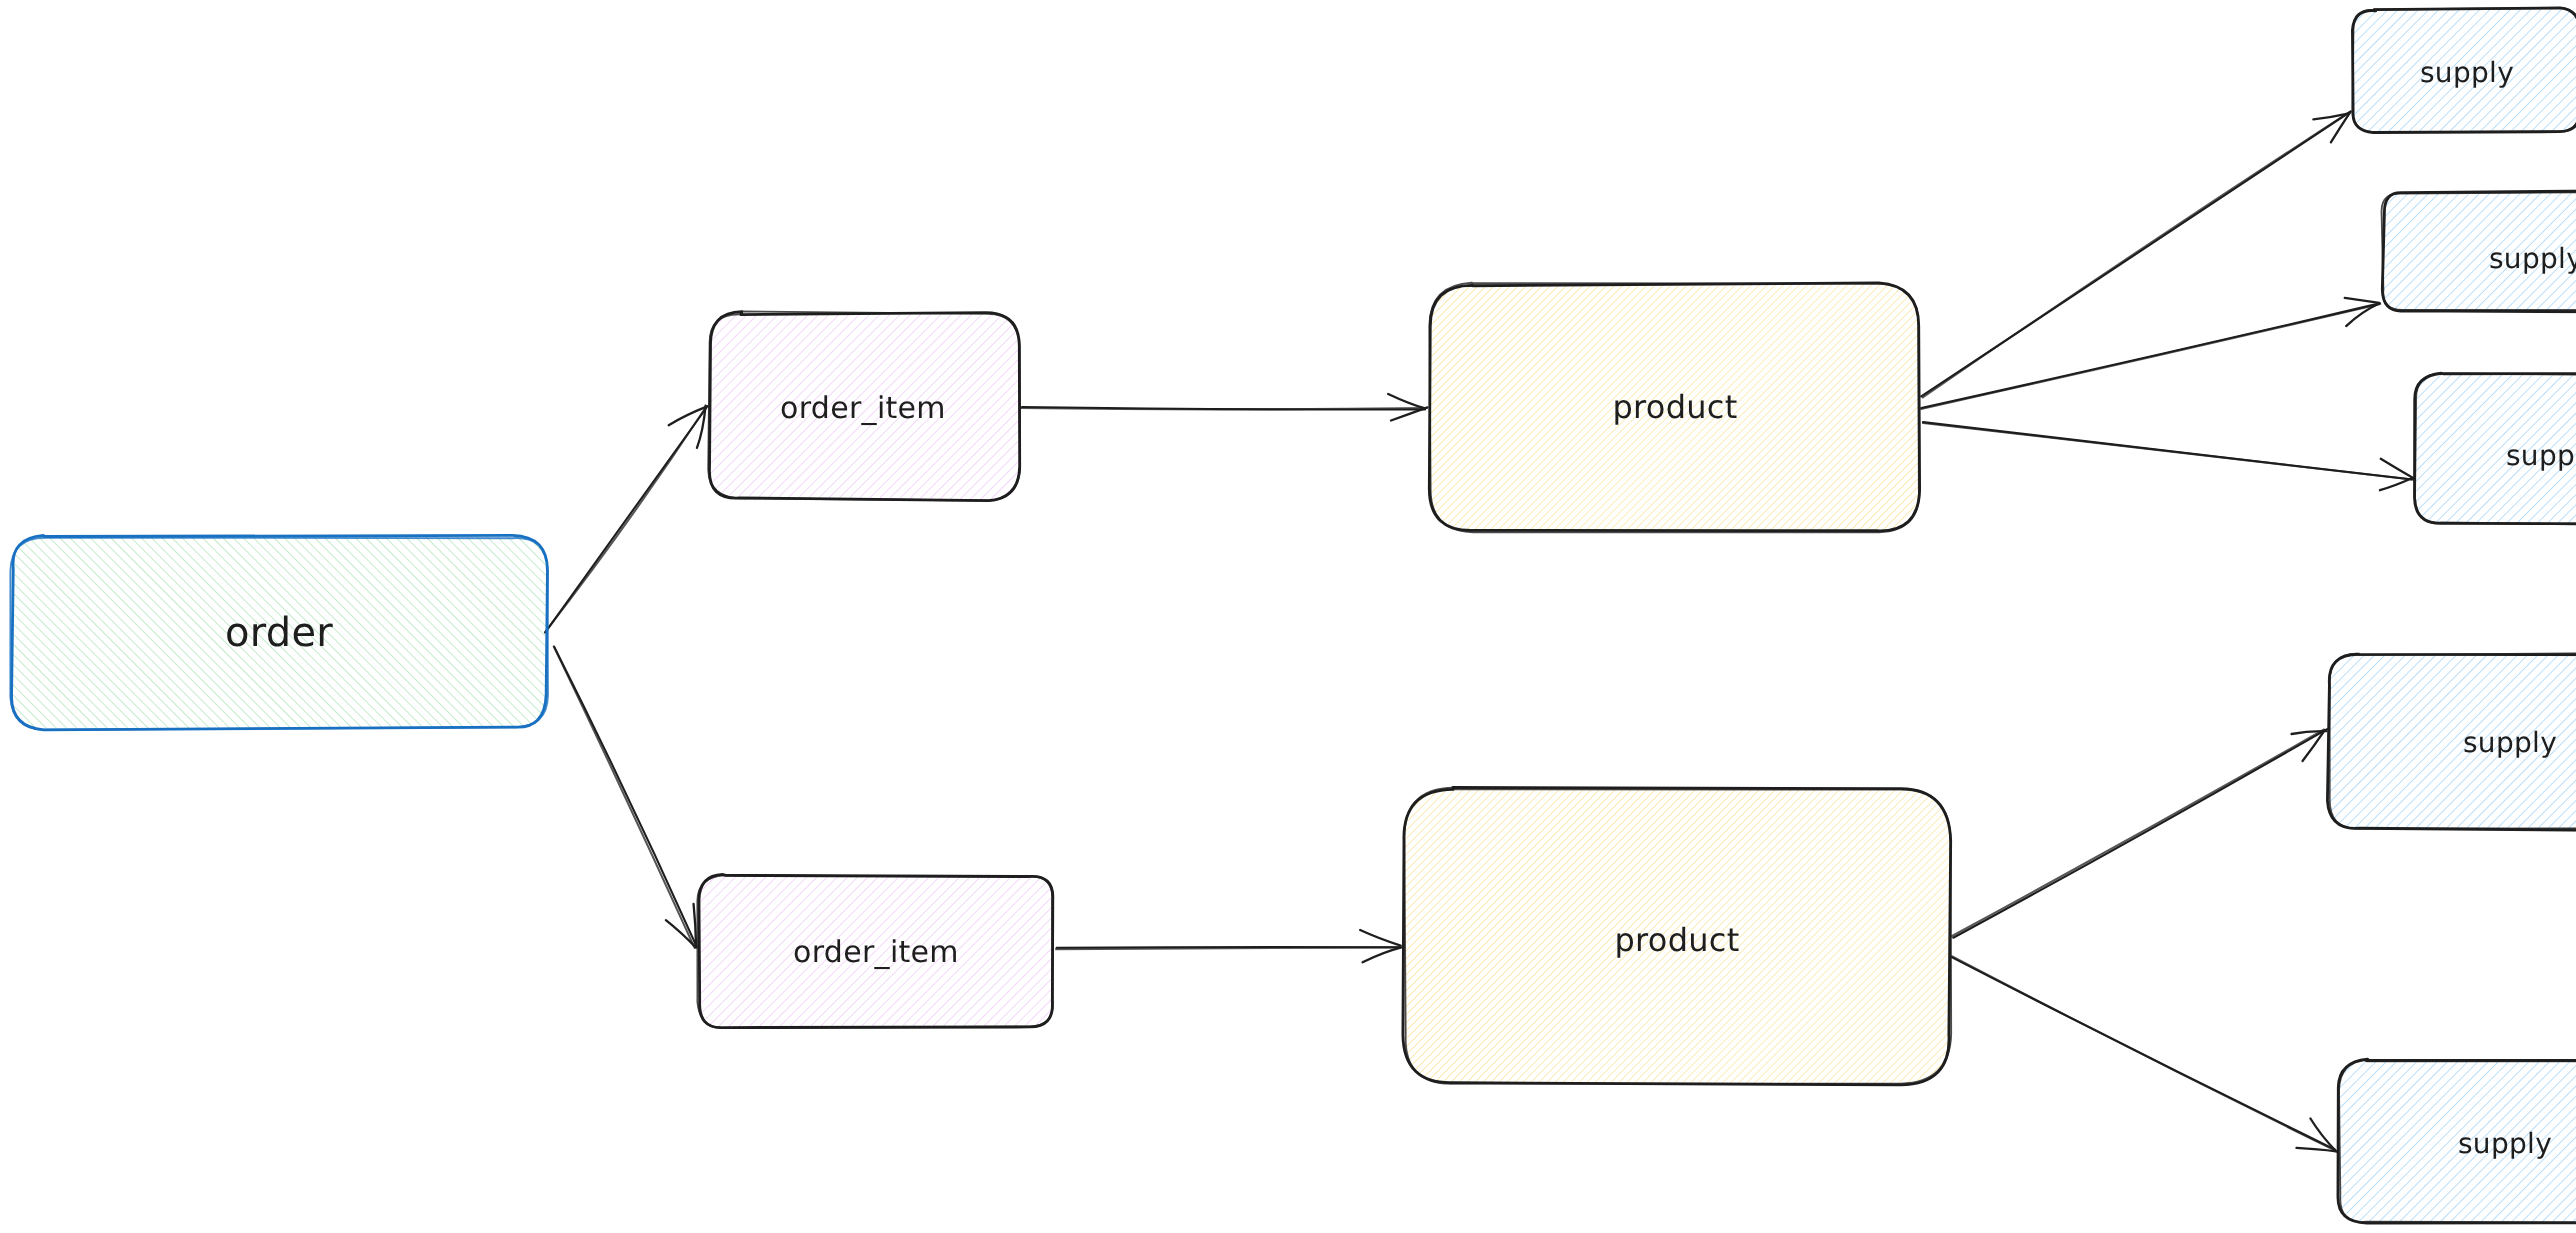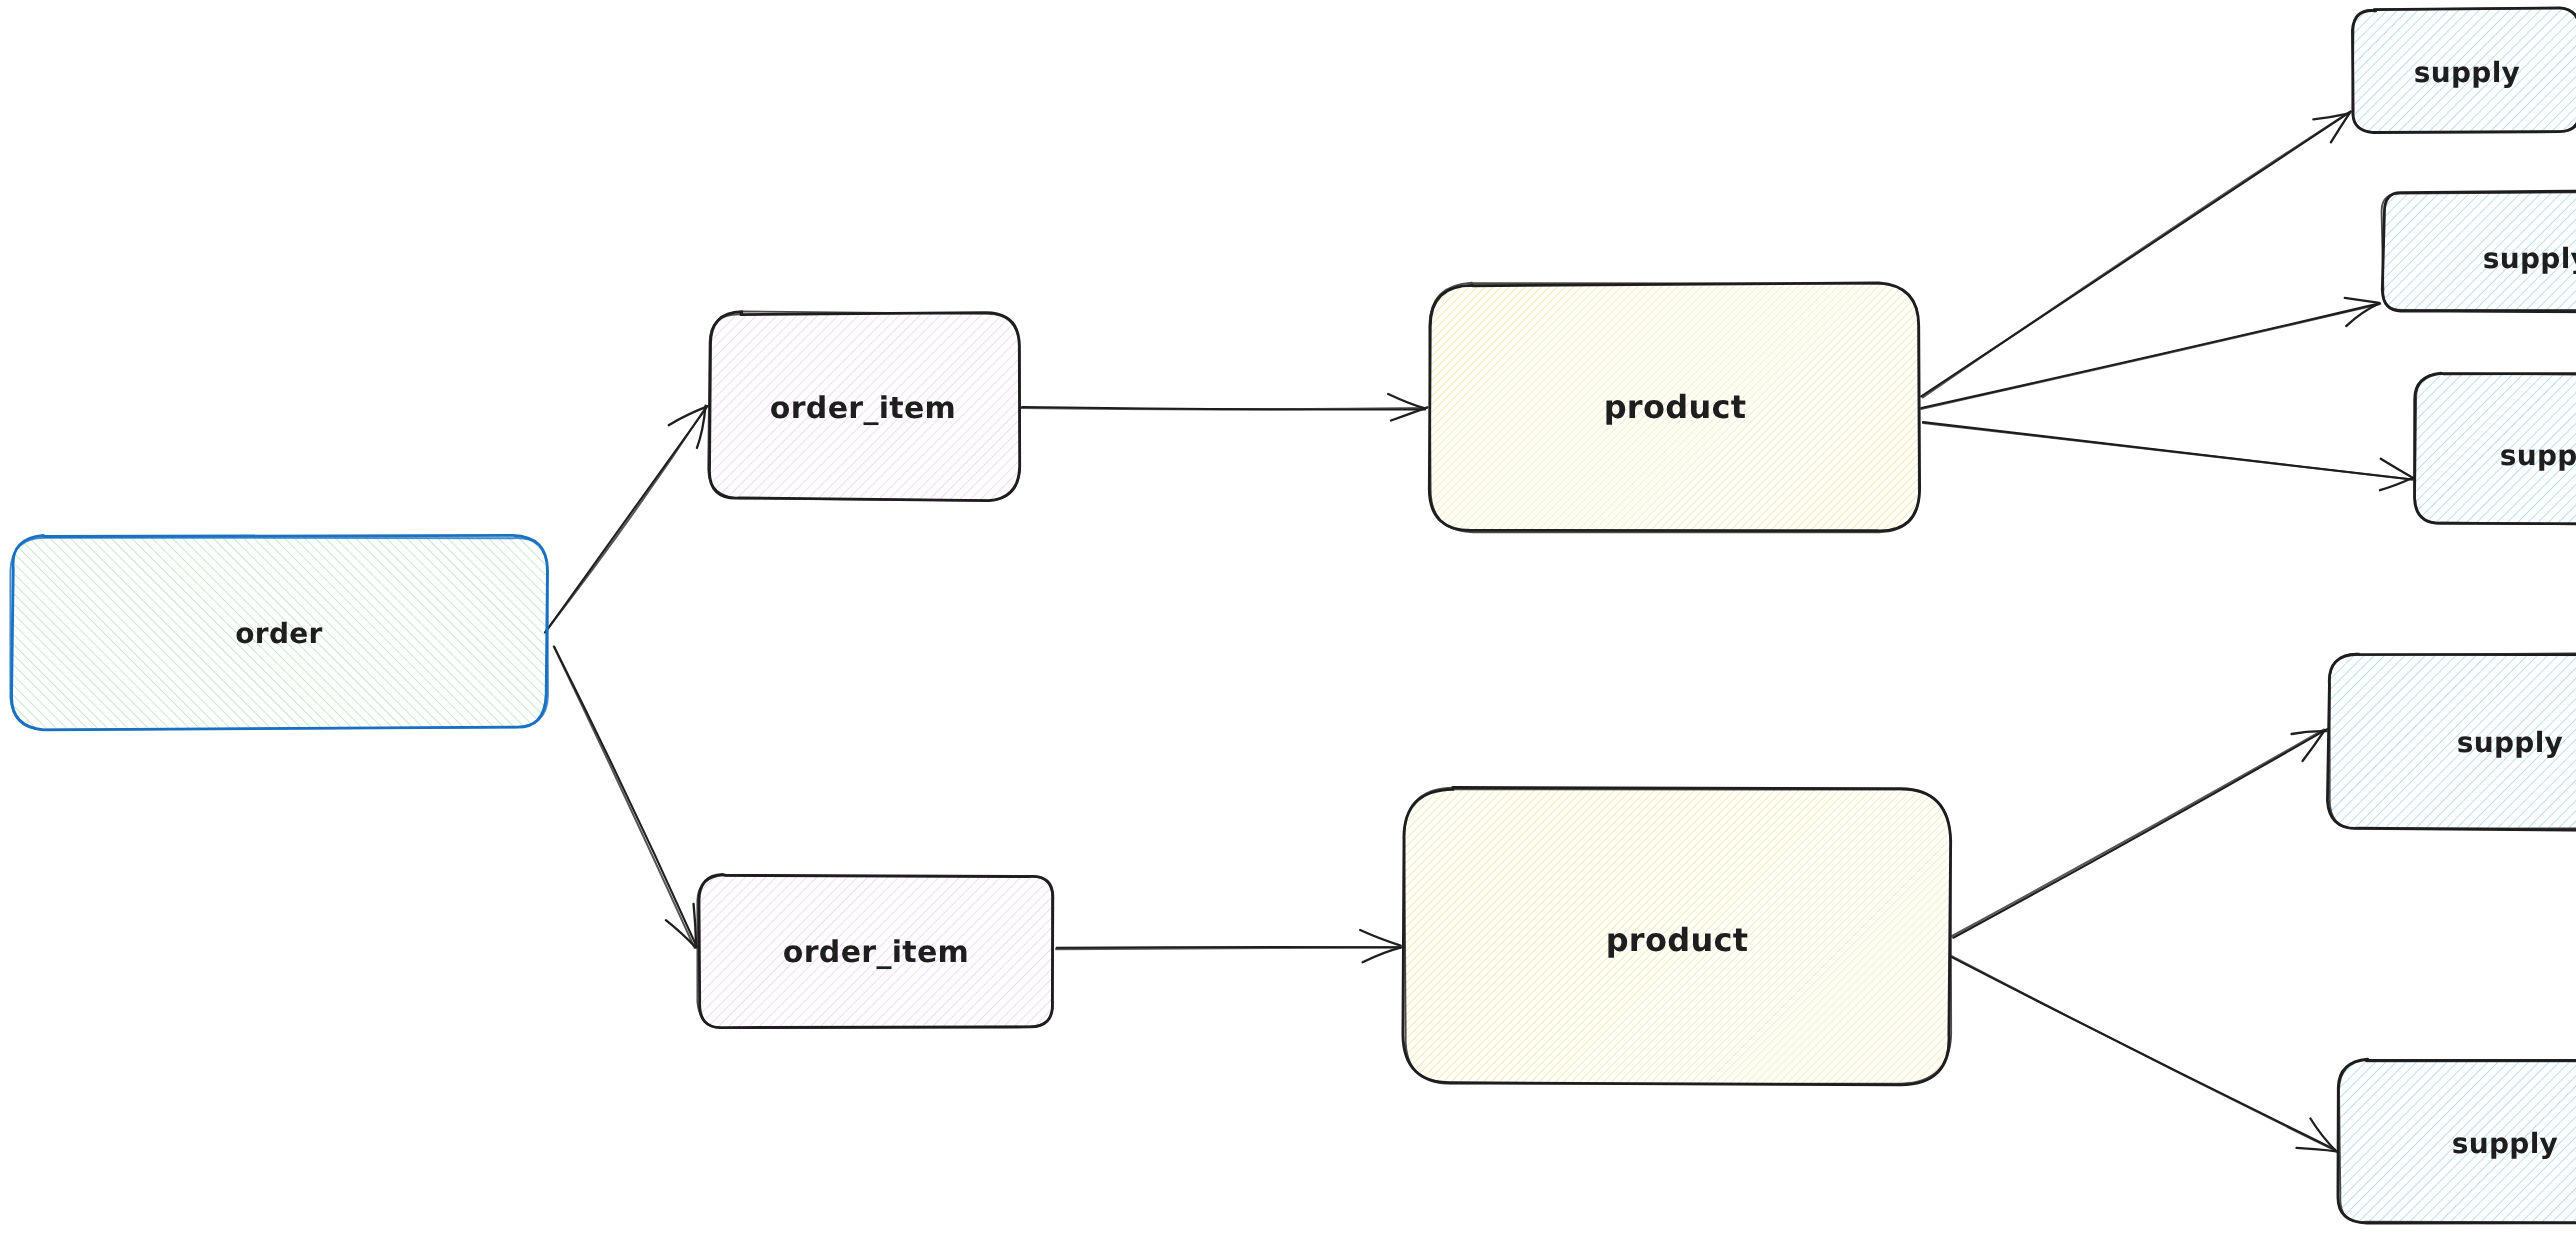--- a/index.html
+++ b/index.html
@@ -18,21 +18,21 @@
     position: absolute;
     top: 0;
     left: 0;
     width: 2700px;
     height: 1233px;
   }
   .node-label {
     position: absolute;
     transform: translate(-50%, -50%);
     font-family: "DejaVu Sans", sans-serif;
-    font-weight: 700;
+    font-weight: 400;
     color: #1e1e1e;
     white-space: nowrap;
     letter-spacing: 0.3px;
     text-rendering: geometricPrecision;
   }
 </style>
 </head>
 <body>
 
 <svg id="canvas" viewBox="0 0 5240 2394" xmlns="http://www.w3.org/2000/svg">
@@ -154,21 +154,21 @@
       </g>
       <g>
         <path d="M 4592.822578716871 2059.875409603992 L 5133.1111247079725 2061.2132506385506 Q 5186.995563032104 2058.231481552232 5184.705145002205 2115.5430911082744 L 5185.602666856071 2323.442467882108 Q 5186.027654649237 2373.472387314063 5131.820123029859 2375.7569460881673 L 4592.069109249357 2375.218917490085 Q 4538.565825462605 2376.70283043557 4539.398518086131 2323.185125066589 L 4541.04344988011 2114.0807374012334 Q 4540.052303792002 2058.7907357219565 4595.088605334023 2060.313655854349 Z" fill="url(#hatch-lightblue)" stroke="none"></path>
         <path d="M 4593.156601335018 2059.0850139629492 L 5128.925349808147 2058.9481290947406 Q 5184.067539359288 2060.343982269123 5186.26327109554 2114.0500304717107 L 5181.893032980101 2321.929427875895 Q 5186.534404280099 2372.34722433125 5128.635430634295 2374.333065868697 L 4594.0415841835975 2374.601282025781 Q 4537.051742458554 2372.7958752756917 4538.230125499531 2322.407802953365 L 4538.905205584646 2111.281290293267 Q 4539.958996452465 2061.6702209496266 4595.7759971644855 2056.6450576782436 Z" fill="none" stroke="#1e1e1e" stroke-width="5.5" stroke-linejoin="round" stroke-linecap="round" opacity="1"></path>
         <path d="M 4593.773044765193 2060.44573249996 L 5130.771404649095 2060.4911533373834 Q 5181.635557174699 2057.331435190482 5183.0503281659685 2110.4034573436966 L 5187.395938637572 2319.916261244689 Q 5187.3082810905335 2375.6156901855093 5132.493105842752 2373.5422523030743 L 4593.230759574418 2372.1662356856123 Q 4539.24514385585 2377.9891453772734 4542.859218695694 2319.321233845349 L 4540.249440302164 2116.630138638653 Q 4542.337176564027 2062.112611248676 4590.78977704078 2057.372430861356 Z" fill="none" stroke="#1e1e1e" stroke-width="3.6" stroke-linejoin="round" stroke-linecap="round" opacity="0.8"></path>
       </g>
     </g>
 </svg>
 
 <div id="label-layer">
-    <div class="node-label" style="left: 279px; top: 633px; font-size: 28px;">order</div>
+    <div class="node-label" style="left: 279px; top: 633px; font-size: 40px;">order</div>
     <div class="node-label" style="left: 863px; top: 408px; font-size: 30px;">order_item</div>
     <div class="node-label" style="left: 1675px; top: 407px; font-size: 32px;">product</div>
     <div class="node-label" style="left: 2467px; top: 72px; font-size: 28px;">supply</div>
     <div class="node-label" style="left: 2536px; top: 258px; font-size: 28px;">supply</div>
     <div class="node-label" style="left: 2553px; top: 455px; font-size: 28px;">supply</div>
     <div class="node-label" style="left: 876px; top: 952px; font-size: 30px;">order_item</div>
     <div class="node-label" style="left: 1677px; top: 940px; font-size: 32px;">product</div>
     <div class="node-label" style="left: 2510px; top: 742px; font-size: 28px;">supply</div>
     <div class="node-label" style="left: 2505px; top: 1143px; font-size: 28px;">supply</div>
   </div>

